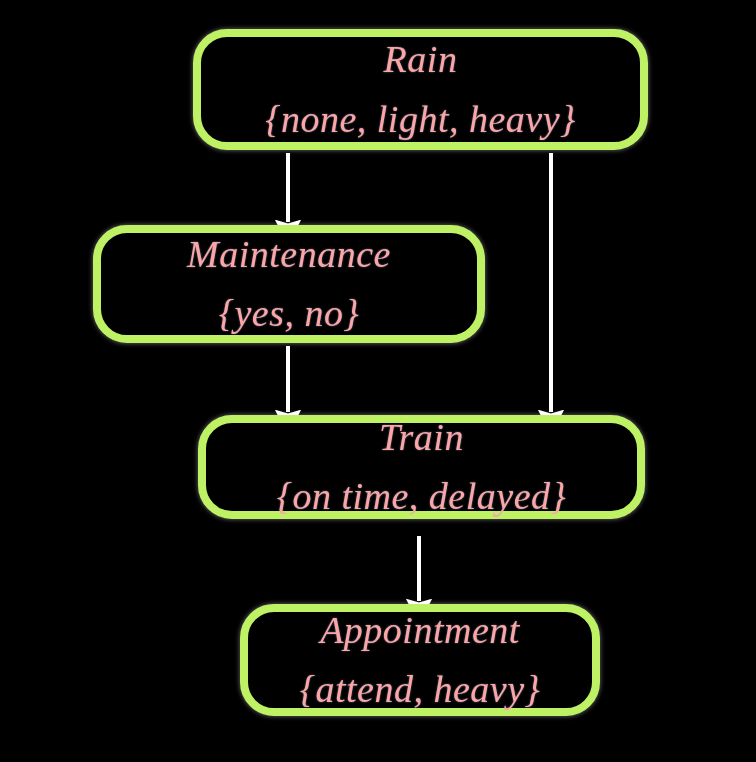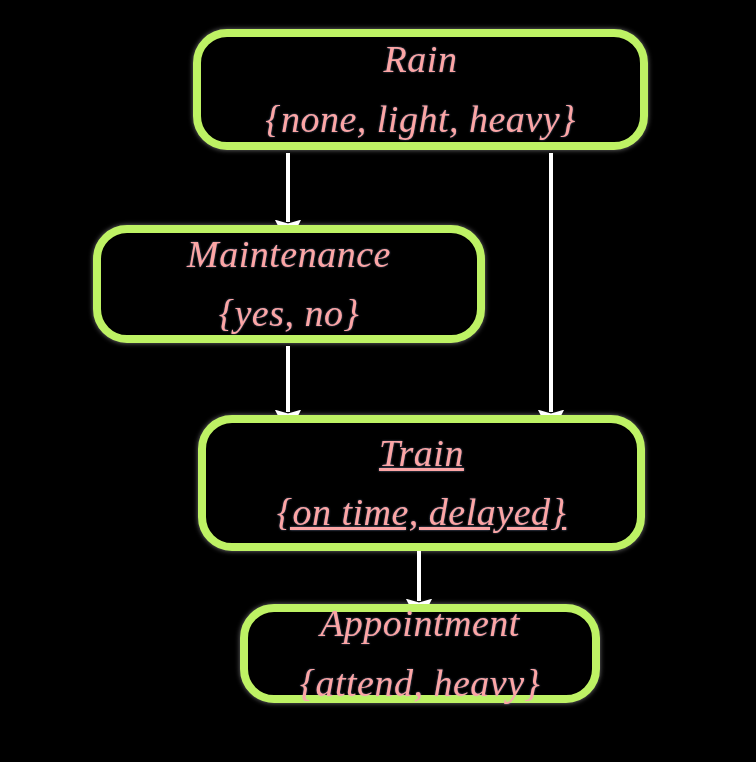--- a/index.html
+++ b/index.html
@@ -74,23 +74,23 @@
   <div class="node" style="left:193px; top:29px; width:455px; height:121px;">
     <div class="node-title">Rain</div>
     <div class="node-states">{none, light, heavy}</div>
   </div>
 
   <div class="node" style="left:93px; top:225px; width:392px; height:118px;">
     <div class="node-title">Maintenance</div>
     <div class="node-states">{yes, no}</div>
   </div>
 
-  <div class="node" style="left:198px; top:415px; width:447px; height:136px;text-decoration:underline;">
+  <div class="node" style="left:198px; top:415px; width:447px; height:104px;">
     <div class="node-title">Train</div>
     <div class="node-states">{on time, delayed}</div>
   </div>
 
-  <div class="node" style="left:240px; top:604px; width:360px; height:99px;">
+  <div class="node" style="left:240px; top:604px; width:360px; height:112px;">
     <div class="node-title">Appointment</div>
     <div class="node-states">{attend, heavy}</div>
   </div>
 
 </div>
 
 </body></html>

